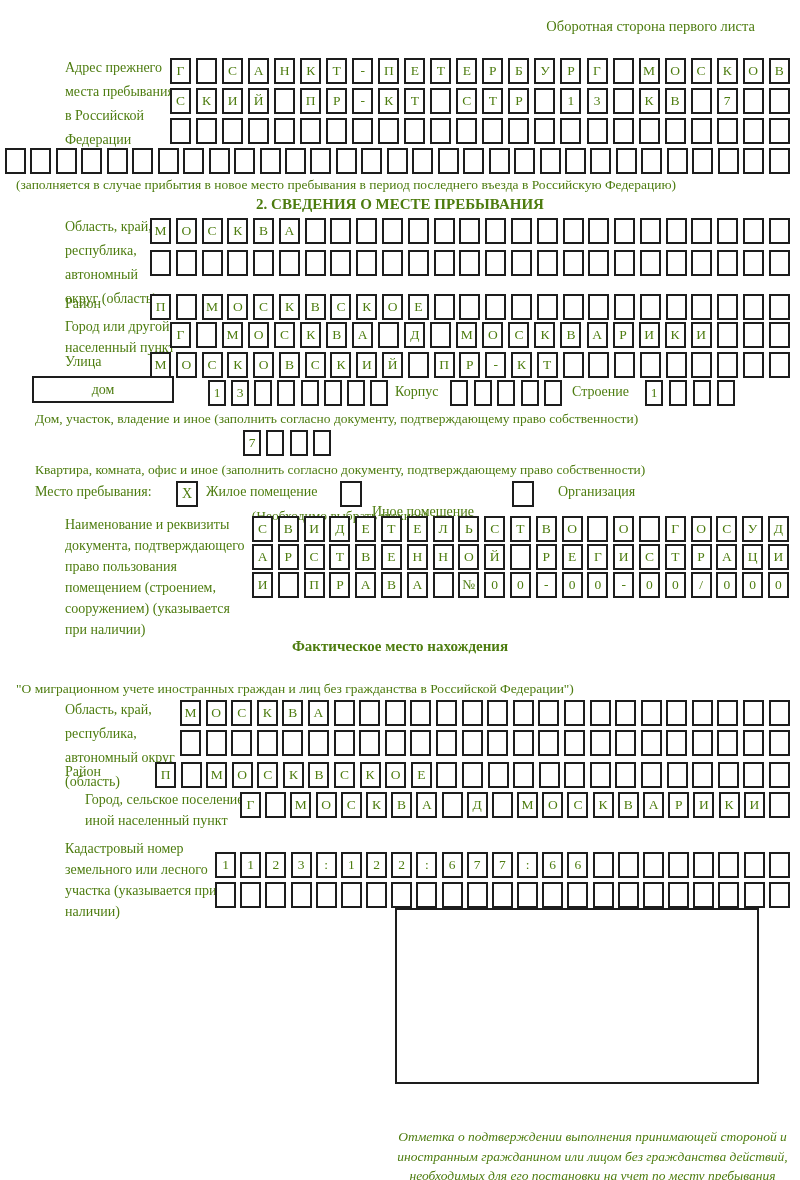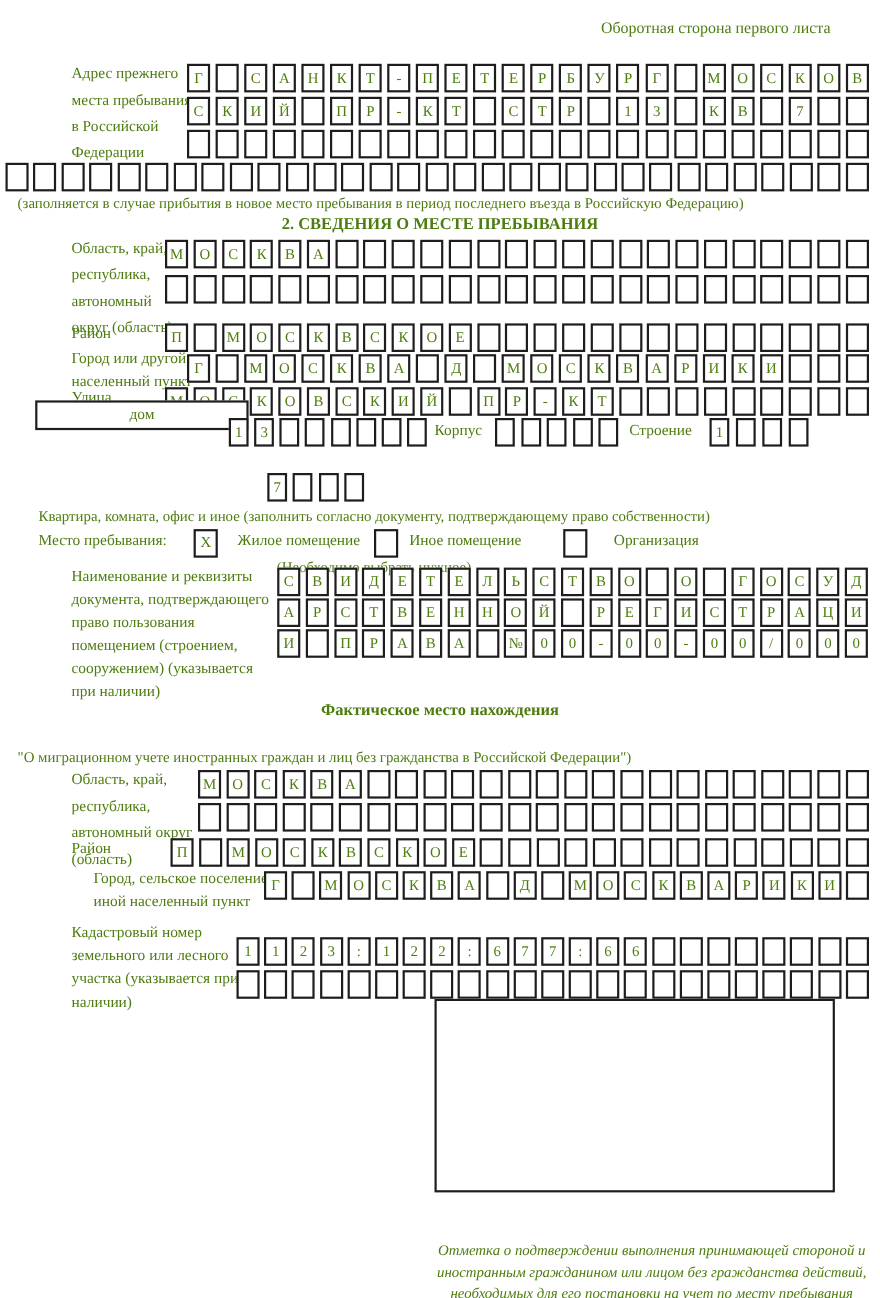--- a/index.html
+++ b/index.html
@@ -291,21 +291,21 @@
       <span class="cell"></span>
       <span class="cell"></span>
       <span class="cell"></span>
       <span class="cell"></span>
       <span class="cell"></span>
       <span class="cell"></span>
       <span class="cell"></span>
       <span class="cell"></span>
     </div>
 
-  <div class="wide-box" style="left:32px; top:364px; width:194px;">дом</div>
+  <div class="wide-box" style="left:32px; top:376px; width:142px;">дом</div>
   <div class="grid-row sm" style="left:208px; top:380px; width:180px;">
       <span class="cell">1</span>
       <span class="cell">3</span>
       <span class="cell"></span>
       <span class="cell"></span>
       <span class="cell"></span>
       <span class="cell"></span>
       <span class="cell"></span>
       <span class="cell"></span>
     </div>
@@ -317,34 +317,35 @@
       <span class="cell"></span>
       <span class="cell"></span>
     </div>
   <div class="opt-label" style="left:572px; top:384px;">Строение</div>
   <div class="grid-row sm" style="left:645px; top:380px; width:90px;">
       <span class="cell">1</span>
       <span class="cell"></span>
       <span class="cell"></span>
       <span class="cell"></span>
     </div>
+  <div class="note" style="left:35px; top:411px;">Дом, участок, владение и иное (заполнить согласно документу, подтверждающему право собственности)</div>
 
   <div class="grid-row sm" style="left:243px; top:430px; width:88px;">
       <span class="cell">7</span>
       <span class="cell"></span>
       <span class="cell"></span>
       <span class="cell"></span>
     </div>
   <div class="note" style="left:35px; top:462px;">Квартира, комната, офис и иное (заполнить согласно документу, подтверждающему право собственности)</div>
 
   <div class="opt-label" style="left:35px; top:484px;">Место пребывания:</div>
   <div class="check-box" style="left:176px; top:481px;">X</div>
-  <div class="opt-label" style="left:216px; top:484px;">Жилое помещение</div>
+  <div class="opt-label" style="left:206px; top:484px;">Жилое помещение</div>
   <div class="check-box" style="left:340px; top:481px;"></div>
-  <div class="opt-label" style="left:372px; top:484px;">Иное помещение</div>
+  <div class="opt-label" style="left:372px; top:504px;">Иное помещение</div>
   <div class="check-box" style="left:512px; top:481px;"></div>
   <div class="opt-label" style="left:558px; top:484px;">Организация</div>
   <div class="note" style="left:180px; top:508px; width:320px; text-align:center;">(Необходимо выбрать нужное)</div>
 
   <div class="label tight" style="left:65px; top:514px; width:186px;">Наименование и реквизиты документа, подтверждающего право пользования помещением (строением, сооружением) (указывается при наличии)</div>
   <div class="grid-row" style="left:252px; top:516px; width:537px;">
       <span class="cell">С</span>
       <span class="cell">В</span>
       <span class="cell">И</span>
       <span class="cell">Д</span>

